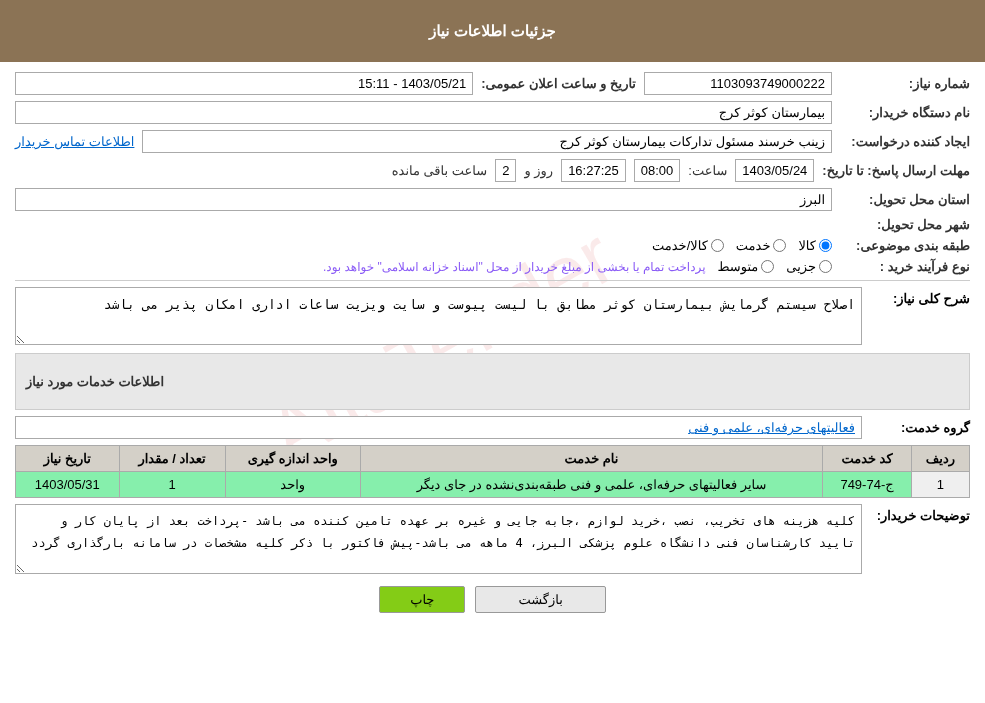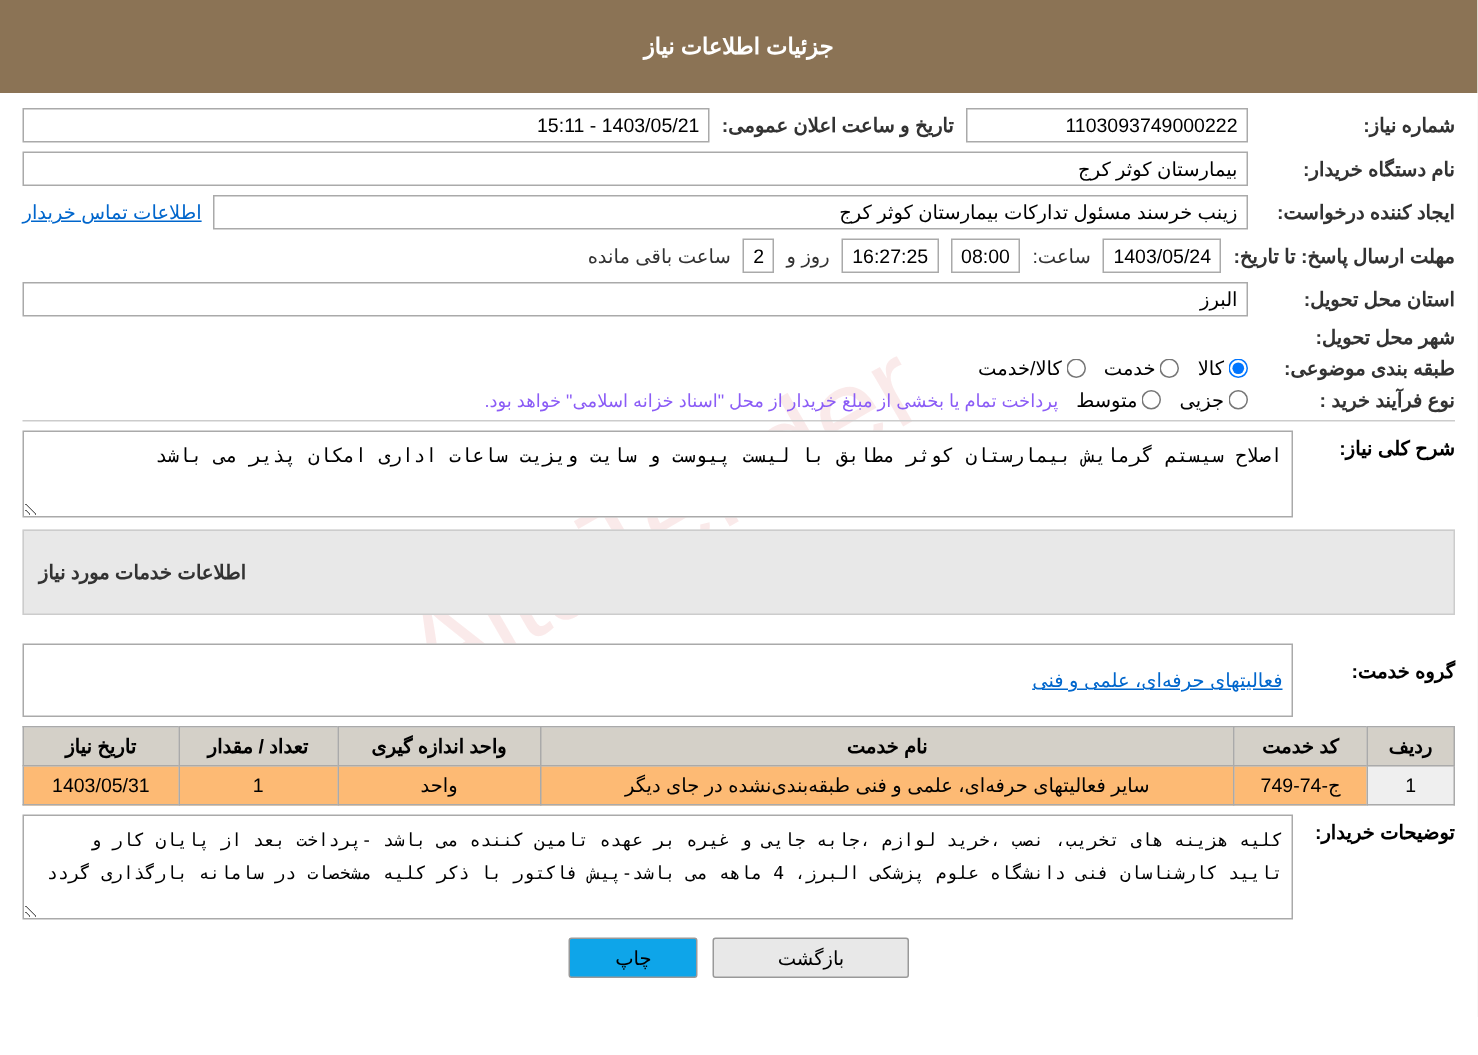--- a/index.html
+++ b/index.html
@@ -142,63 +142,62 @@
       background: #d4d0c8;
       border: 1px solid #aaa;
       padding: 5px 8px;
       text-align: center;
       font-weight: bold;
     }
     .services-table td {
       border: 1px solid #aaa;
       padding: 5px 8px;
       text-align: center;
-      background: #fdba74;
+      background: #86efac;
     }
     .services-table td:first-child {
       background: #efefef;
     }
     .group-service-row {
       display: flex;
       align-items: center;
       margin-bottom: 6px;
       gap: 8px;
     }
     .group-label {
       font-weight: bold;
       min-width: 100px;
       text-align: right;
     }
     .group-value {
       border: 1px solid #aaa;
-      padding: 16px 6px;
+      padding: 3px 6px;
       background: #fff;
       flex: 1;
-      margin-top: 13px;
     }
     .tozihat-box {
       border: 1px solid #aaa;
       padding: 6px;
       background: #fff;
       min-height: 70px;
       font-size: 12px;
       line-height: 1.8;
       direction: rtl;
       resize: vertical;
       width: 100%;
     }
     .buttons-row {
       display: flex;
       justify-content: center;
       gap: 10px;
       margin-top: 12px;
       margin-bottom: 10px;
     }
     .btn-print {
-      background: #0ea5e9;
+      background: #84cc16;
       border: 1px solid #999;
       padding: 5px 30px;
       cursor: pointer;
       font-size: 13px;
       border-radius: 2px;
     }
     .btn-back {
       background: #e8e8e8;
       border: 1px solid #999;
       padding: 5px 42px;

